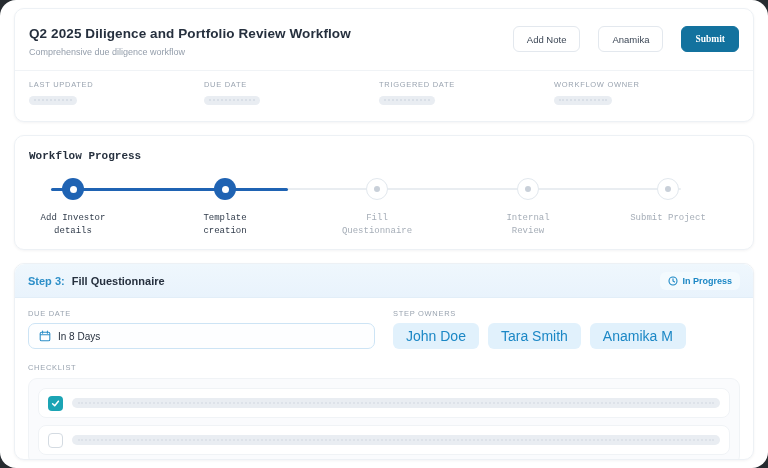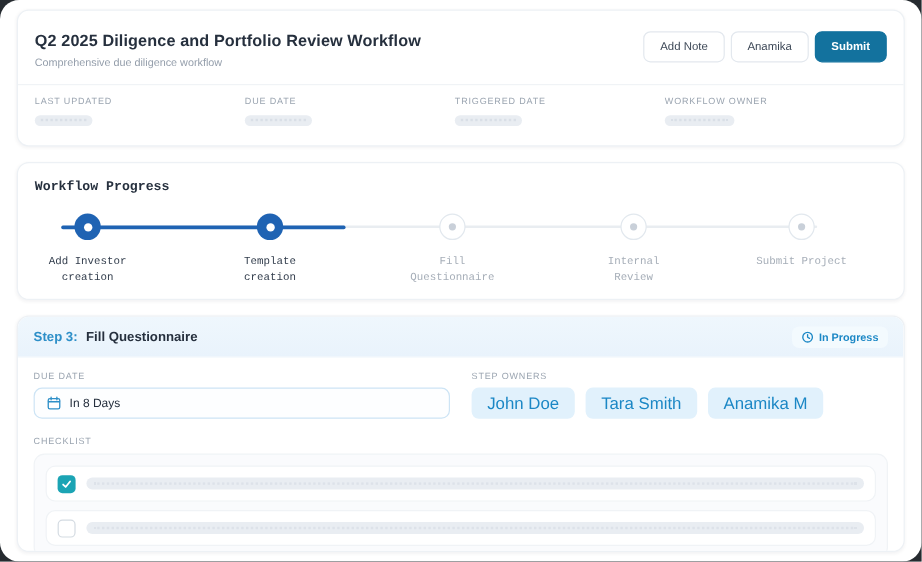--- a/index.html
+++ b/index.html
@@ -17,27 +17,27 @@
   .card{
     background:#fff;border:1px solid #edf1f5;border-radius:10px;
     box-shadow:0 1px 3px rgba(16,24,40,.05);
     margin:0 14px;box-sizing:border-box;
   }
   
   .header-card{margin-top:8px;height:114px;}
   .header-top{display:flex;justify-content:space-between;align-items:flex-start;padding:17px 14px 0 14px;}
   .page-title{font-size:13.5px;font-weight:700;color:#26303e;letter-spacing:.1px;}
   .page-subtitle{font-size:9px;color:#949eab;margin-top:6px;}
-  .header-actions{display:flex;gap:5px;align-items:center;}
+  .header-actions{display:flex;gap:18px;align-items:center;}
   .btn{
     font-family:inherit;font-size:9.5px;border-radius:6px;padding:0 13px;height:26px;
     display:inline-flex;align-items:center;justify-content:center;cursor:pointer;
   }
   .btn-outline{background:#fff;border:1px solid #e3e8ee;color:#3c4756;}
-  .btn-primary{background:#13729e;border:1px solid #13729e;color:#fff;font-weight:600;}
+  .btn-primary{background:#13729e;border:1px solid #13729e;color:#fff;font-weight:600;font-family:Liberation Serif, serif;}
   .header-divider{height:1px;background:#f0f3f6;margin:13px 0 0 0;}
   .meta-row{display:grid;grid-template-columns:175px 175px 175px 175px;padding:9px 14px 0 14px;}
   .meta-label{font-size:7.5px;letter-spacing:.7px;color:#9aa4b0;font-weight:400;}
   .pill{
     position:relative;height:9px;border-radius:5px;background:#e9edf2;margin-top:7px;
   }
   .pill::after{
     content:"";position:absolute;left:5px;right:5px;top:3px;
     border-top:2px dotted #d9dfe7;
   }
@@ -164,21 +164,21 @@
       <div class="node pending" style="left:337px">
           <span class="dot"></span>
         </div>
       <div class="node pending" style="left:488px">
           <span class="dot"></span>
         </div>
       <div class="node pending" style="left:628px">
           <span class="dot"></span>
         </div>
 
-      <div class="step-label complete" style="left:5px">Add Investor creation</div>
+      <div class="step-label complete" style="left:5px">Add Investor details</div>
       <div class="step-label complete" style="left:157px">Template creation</div>
       <div class="step-label pending" style="left:309px">Fill Questionnaire</div>
       <div class="step-label pending" style="left:460px">Internal Review</div>
       <div class="step-label pending" style="left:600px">Submit Project</div>
     </div>
   </div>
 
   <div class="card step-card">
     <div class="step-header">
       <div class="step-header-left">

